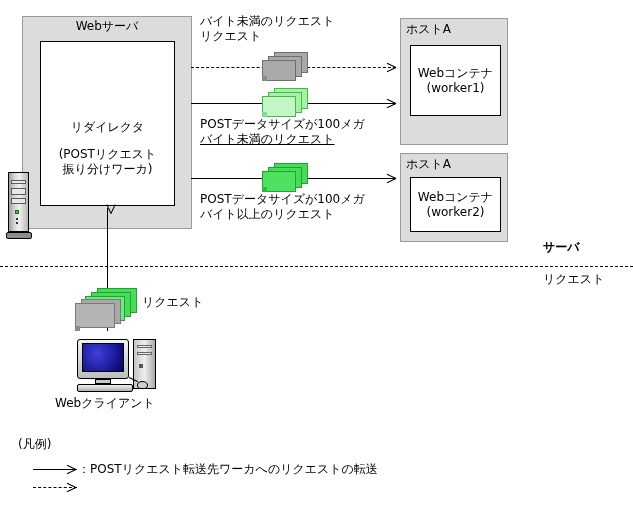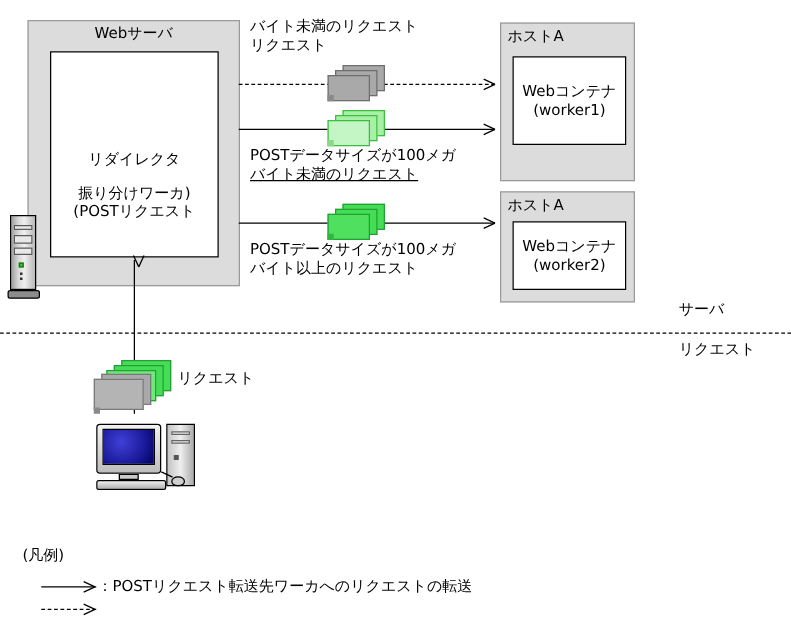--- a/index.html
+++ b/index.html
@@ -220,22 +220,22 @@
 
   <div class="host-box" style="left:22px; top:16px; width:170px; height:213px;"></div>
 
   <div class="lbl center" style="left:22px; top:19px; width:170px;">Webサーバ</div>
 
   <div class="inner-box" style="left:40px; top:41px; width:135px; height:165px;"></div>
 
   <div class="ctr-text" style="left:40px; top:23px; width:135px; height:195px;margin-top:28px;">
     <div class="lbl">リダイレクタ</div>
     <div style="height:12px;"></div>
+    <div class="lbl">(POSTリクエスト</div>
     <div class="lbl">振り分けワーカ)</div>
-    <div class="lbl">(POSTリクエスト</div>
   </div>
 
   <div class="tower" style="left:6px; top:172px;">
     <div class="body"></div>
     <div class="slot" style="top:8px;"></div>
     <div class="slot" style="top:16px; height:7px;"></div>
     <div class="slot" style="top:26px; height:6px;"></div>
     <div class="led" style="top:38px;"></div>
     <div class="dot" style="top:46px;"></div>
     <div class="dot" style="top:50px;"></div>
@@ -290,21 +290,21 @@
   </div>
 
   <div class="host-box" style="left:400px; top:153px; width:108px; height:89px;"></div>
   <div class="lbl" style="left:406px; top:157px;">ホストA</div>
   <div class="inner-box" style="left:410px; top:177px; width:91px; height:55px;"></div>
   <div class="ctr-text" style="left:410px; top:177px; width:91px; height:55px;">
     <div class="lbl">Webコンテナ</div>
     <div class="lbl">(worker2)</div>
   </div>
 
-  <div class="lbl" style="left:543px; top:240px;">サーバ</div>
+  <div class="lbl" style="left:543px; top:240px;font-weight:bold;">サーバ</div>
   <div class="divider-dashed" style="left:0px; top:266px; width:633px;"></div>
   <div class="lbl" style="left:543px; top:272px;">リクエスト</div>
 
   <div class="vline" style="left:107px; top:208px; height:123px;"></div>
   <div class="arrowhead up" style="left:102px; top:208px;"></div>
 
   <div class="reqpile" style="left:75px; top:288px;">
     <div class="sheet" style="left:22px; top:0px; background:#44dd55; border-color:#22a033;"></div>
     <div class="sheet" style="left:16px; top:4px; background:#44dd55; border-color:#22a033;"></div>
     <div class="sheet" style="left:10px; top:8px; background:#6fe87c; border-color:#22a033;"></div>
@@ -321,20 +321,21 @@
     <div class="neck"></div>
     <div class="kbd"></div>
     <div class="tower2"></div>
     <div class="tower2-slot" style="top:8px;"></div>
     <div class="tower2-slot" style="top:15px;"></div>
     <div class="tower2-dot"></div>
     <div class="mousecord"></div>
     <div class="mouse"></div>
   </div>
 
+  <div class="lbl" style="left:55px; top:396px;">Webクライアント</div>
 
   <div class="lbl" style="left:18px; top:437px;">(凡例)</div>
 
   <div class="legend-line-solid" style="left:33px; top:469px; width:44px;"></div>
   <div class="arrowhead right" style="left:66px; top:464px;"></div>
   <div class="lbl" style="left:78px; top:462px;text-align:center;">：POSTリクエスト転送先ワーカへのリクエストの転送</div>
 
   <div class="legend-line-dashed" style="left:33px; top:487px; width:44px;"></div>
   <div class="arrowhead right" style="left:66px; top:482px;"></div>
 

